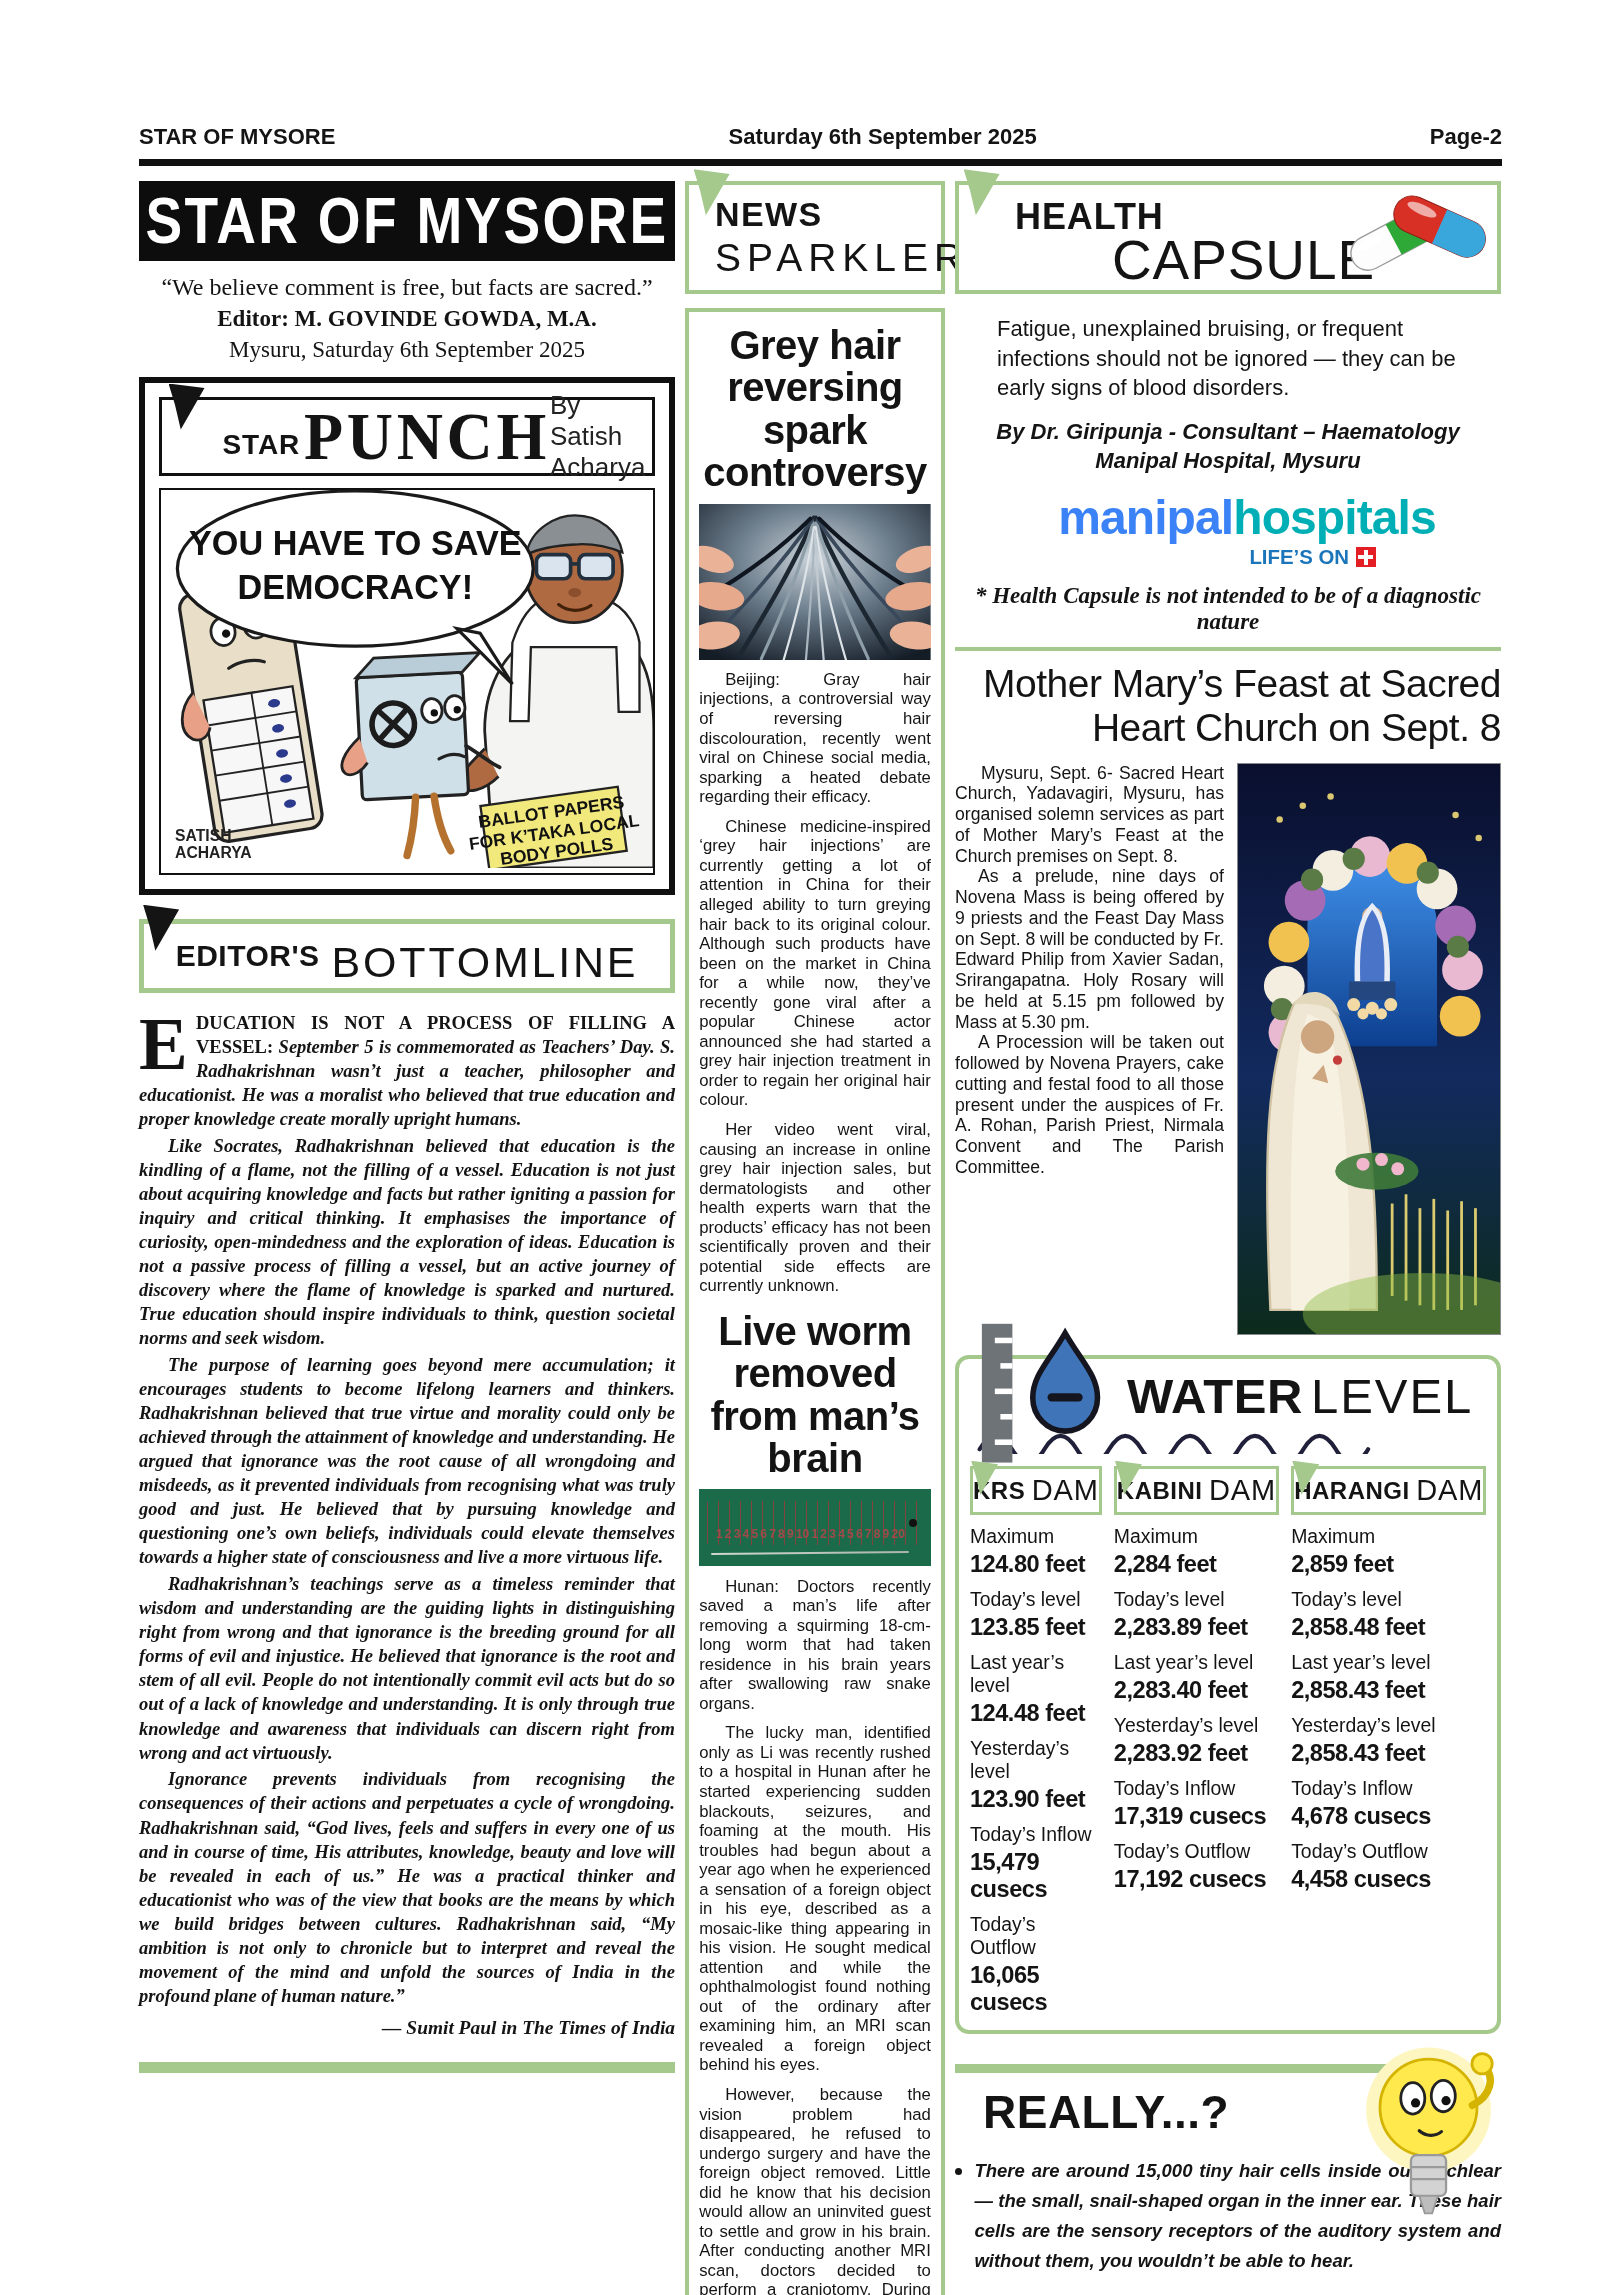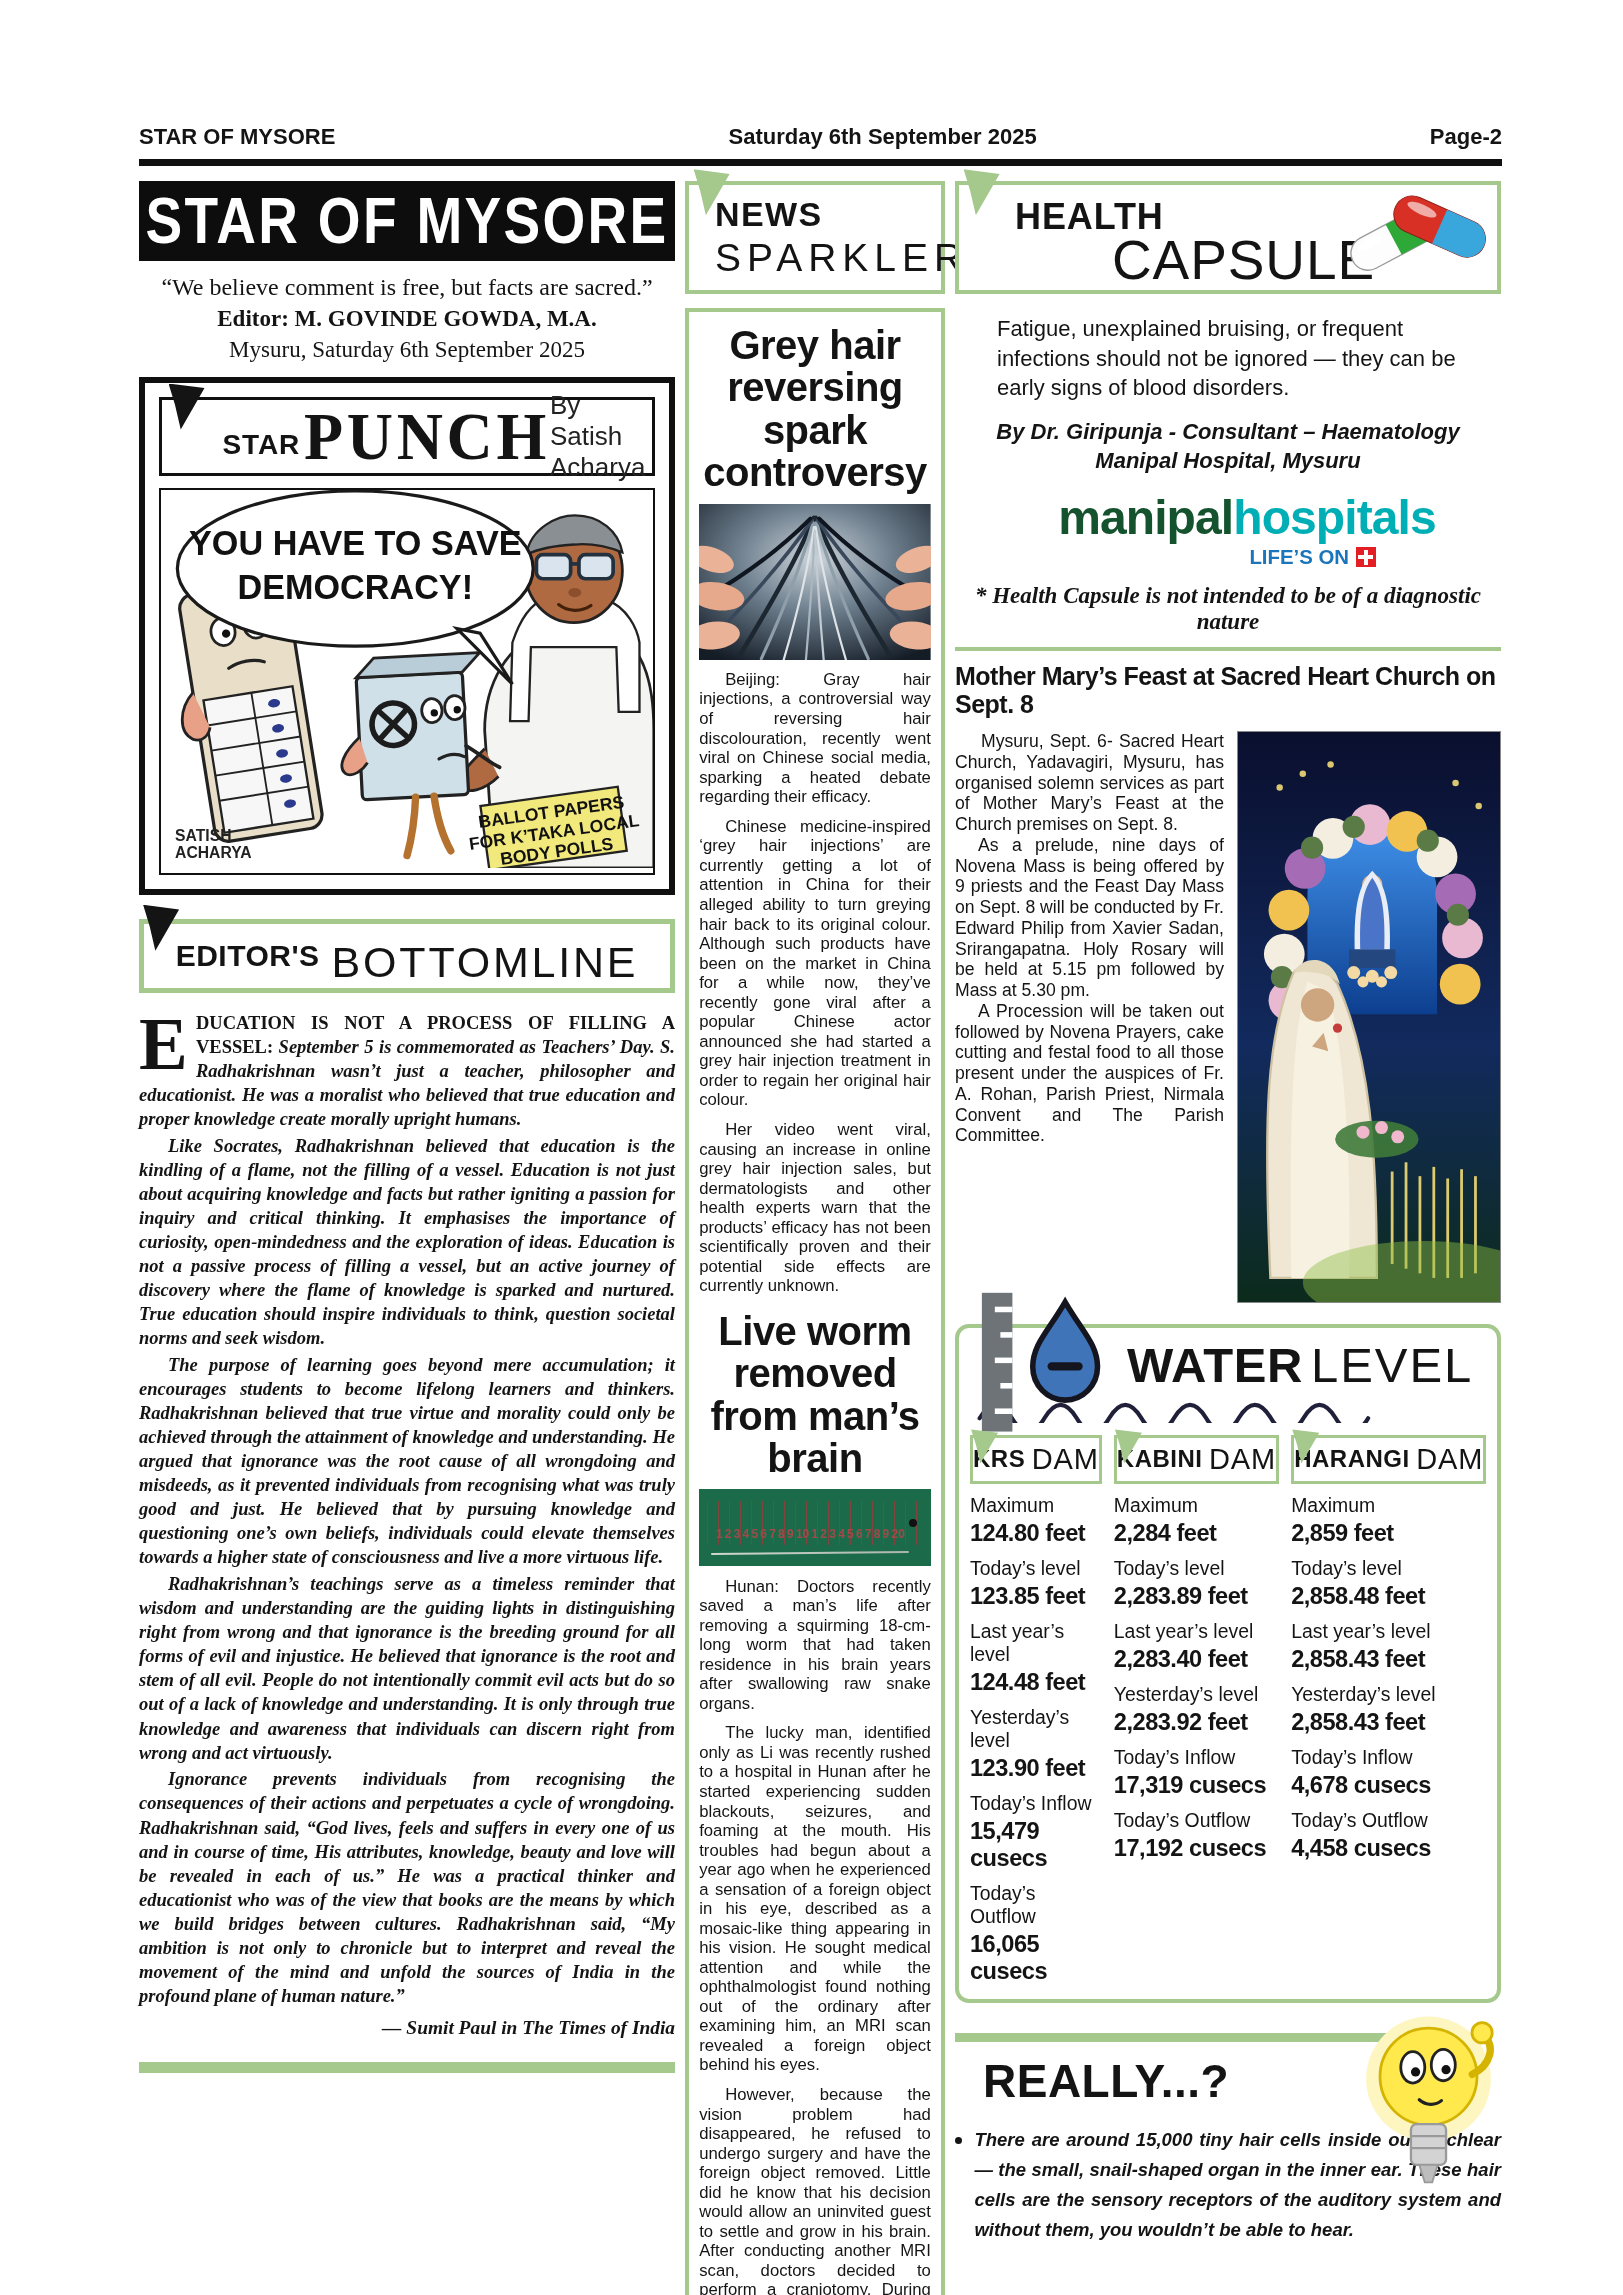--- a/index.html
+++ b/index.html
@@ -74,32 +74,32 @@
   
   #healthBox{height:105px;}
   #healthBox .pennant{left:4.6px;top:-15.7px;}
   #hcKicker{position:absolute;left:56px;top:11px;font-size:36px;font-weight:bold;letter-spacing:0.9px;}
   #hcTitle{position:absolute;left:153px;top:43px;font-size:55px;letter-spacing:0.9px;}
   #capsulesIcon{position:absolute;right:6.5px;top:-3.7px;}
   #hcText{margin:20.4px 18.5px 0 42px;font-size:22px;line-height:1.34;}
   #hcByline{margin-top:15.7px;text-align:center;font-weight:bold;font-style:italic;font-size:22px;line-height:1.3;}
   #manipalLogo{margin-top:14px;text-align:center;}
   #manipalLogo .l1{font-size:48px;font-weight:bold;letter-spacing:-0.9px;}
-  #manipalLogo .m1{color:#14532d;margin-left:38px;}
+  #manipalLogo .m1{color:#3b82f6;margin-left:38px;}
   #manipalLogo .m2{color:#00aeb5;}
   #lifesOn{display:flex;justify-content:flex-end;align-items:center;gap:6.5px;width:296px;margin:0.9px auto 0 auto;
            font-size:20.4px;font-weight:bold;color:#1b75bb;}
   #plusIcon{display:inline-block;width:20.4px;height:20.4px;background:#e31e24;position:relative;}
   #plusIcon::before{content:"";position:absolute;left:8.3px;top:2.8px;width:3.7px;height:15px;background:#fff;}
   #plusIcon::after{content:"";position:absolute;left:2.8px;top:8.3px;width:15px;height:3.7px;background:#fff;}
   #hcDisclaimer{margin-top:14px;text-align:center;font-family:"Liberation Serif",serif;font-weight:bold;
                 font-style:italic;font-size:23px;}
   #hcRule{margin-top:12px;height:4.6px;background:#a5c98c;}
 
-  #mmHead{margin-top:11px;text-align:left;font-size:25px;font-weight:bold;line-height:1.12;letter-spacing:-0.5px;}
+  #mmHead{margin-top:11px;text-align:right;font-size:39px;font-weight:normal;line-height:1.12;letter-spacing:-0.5px;}
   #mmRow{margin-top:13px;display:flex;gap:13px;}
   #mmText{flex:1;font-size:17.6px;line-height:1.18;text-align:justify;}
   #mmText p{margin:0;text-indent:23px;}
   #mmText p:first-child{text-indent:26px;}
   #mmPhoto{width:262px;height:570px;border:0.9px solid #888;}
 
   #waterBox{margin-top:20.4px;padding:9.3px 11px 14px 11px;border-radius:14px;}
   #wlIconWrap{position:absolute;left:9.3px;top:-40px;}
   #wlTitleRow{margin-left:157px;display:flex;align-items:baseline;gap:8.3px;}
   #wlTitleBold{font-size:49px;font-weight:bold;letter-spacing:0.5px;}

